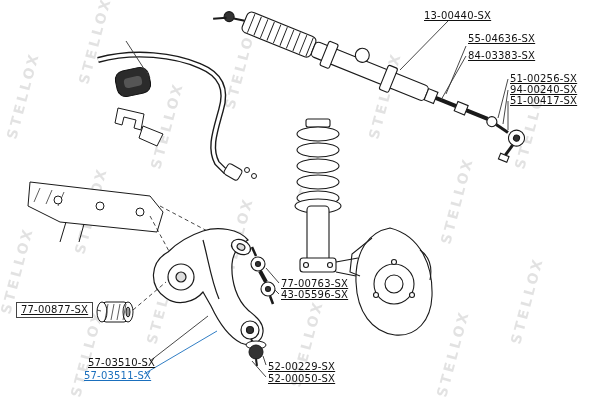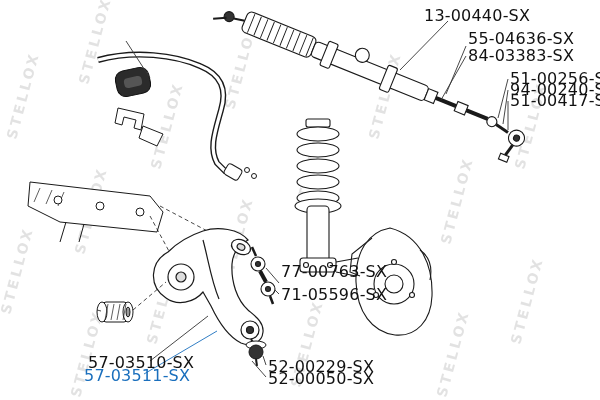--- a/index.html
+++ b/index.html
@@ -3,22 +3,22 @@
 <meta charset="utf-8">
 <style>
   * { box-sizing: border-box; }
   html,body { margin:0; padding:0; background:#fff; }
   .canvas {
     position:relative; width:600px; height:400px; background:#fff;
     overflow:hidden; font-family:"DejaVu Sans","Liberation Sans",sans-serif;
   }
   .drawing { position:absolute; left:0; top:0; }
   .part-label {
-    position:absolute; font-size:16px; line-height:12px; color:#111;
-    white-space:nowrap; letter-spacing:0.2px;
+    position:absolute; font-size:10px; line-height:12px; color:#111;
+    white-space:nowrap; letter-spacing:0.2px;text-decoration:underline;
   }
   .part-label.boxed { border:1px solid #444; padding:1px 4px; background:transparent; }
   .part-label.highlight { color:#1a6fbd; cursor:pointer; }
   .watermark-text { font-size:14px; font-weight:bold; letter-spacing:3px; fill:#cccccc; opacity:0.55; }
 </style>
 </head>
 <body>
 
 <div class="canvas">
 
@@ -180,20 +180,21 @@
       <line x1="266" y1="377" x2="252" y2="361"></line>
     </g>
   </svg>
 
   <div class="part-label" style="left:424px; top:10px">13-00440-SX</div>
   <div class="part-label" style="left:468px; top:33px">55-04636-SX</div>
   <div class="part-label" style="left:468px; top:50px">84-03383-SX</div>
   <div class="part-label" style="left:510px; top:73px">51-00256-SX</div>
   <div class="part-label" style="left:510px; top:84px">94-00240-SX</div>
   <div class="part-label" style="left:510px; top:95px">51-00417-SX</div>
-  <div class="part-label" style="left:281px; top:266px">77-00763-SX</div>
-  <div class="part-label" style="left:281px; top:289px">71-05596-SX</div>
+  <div class="part-label" style="left:281px; top:278px">77-00763-SX</div>
+  <div class="part-label" style="left:281px; top:289px">43-05596-SX</div>
+  <div class="part-label boxed" style="left:16px;  top:302px">77-00877-SX</div>
   <div class="part-label" style="left:88px;  top:357px">57-03510-SX</div>
   <div class="part-label highlight" style="left: 84px; top: 370px; color: rgb(26, 111, 189);">57-03511-SX</div>
   <div class="part-label" style="left:268px; top:361px">52-00229-SX</div>
   <div class="part-label" style="left:268px; top:373px">52-00050-SX</div>
 
 </div>
 
 </body></html>

